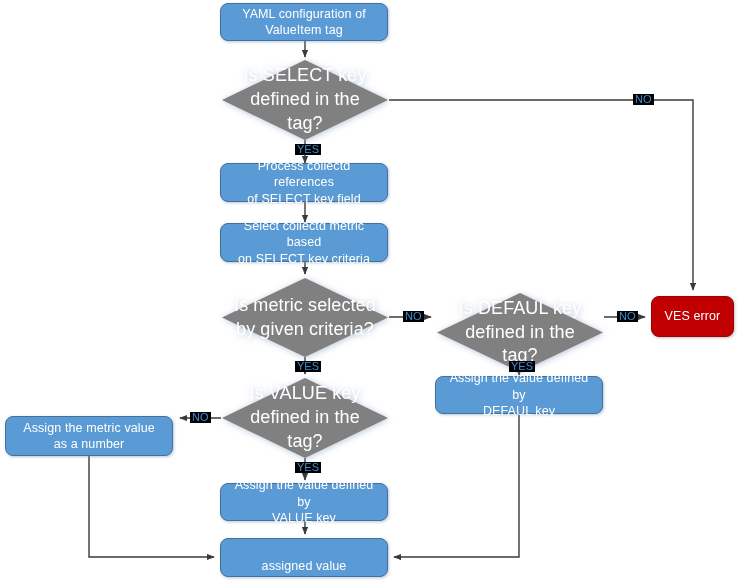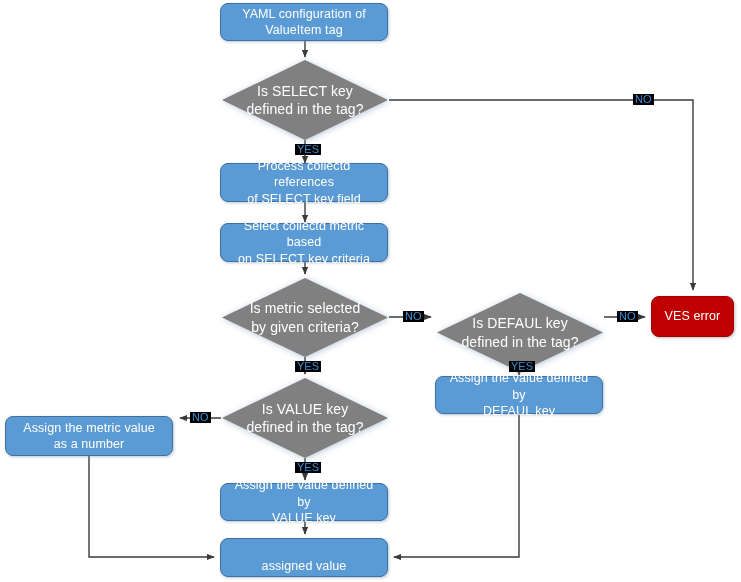--- a/index.html
+++ b/index.html
@@ -58,21 +58,21 @@
   .decision .dia-shape {
     position: absolute;
     left: 0; top: 0;
     width: 100%; height: 100%;
     z-index: 0;
   }
   .decision .dia-text {
     position: relative;
     z-index: 1;
     color: #ffffff;
-    font-size: 14px;
+    font-size: 18px;
     line-height: 1.32;
     text-align: center;
     padding: 0 10px;
   }
   .edge-label {
     position: absolute;
     color: #3E8CD0;
     font-size: 11px;
     background: #000000;
     padding: 0 2px;

